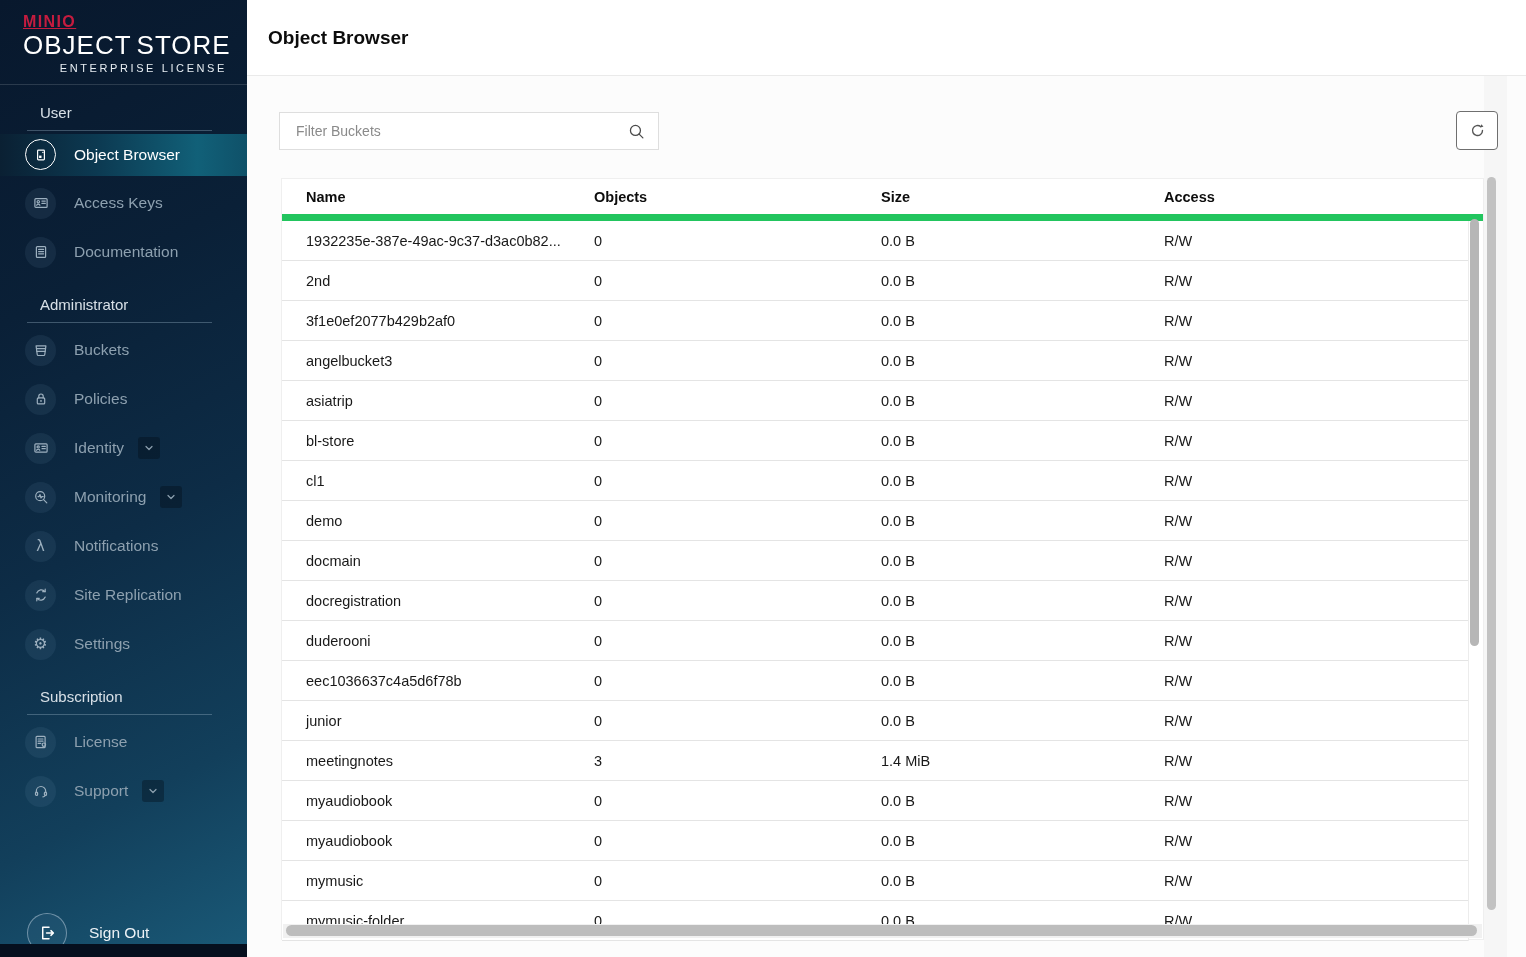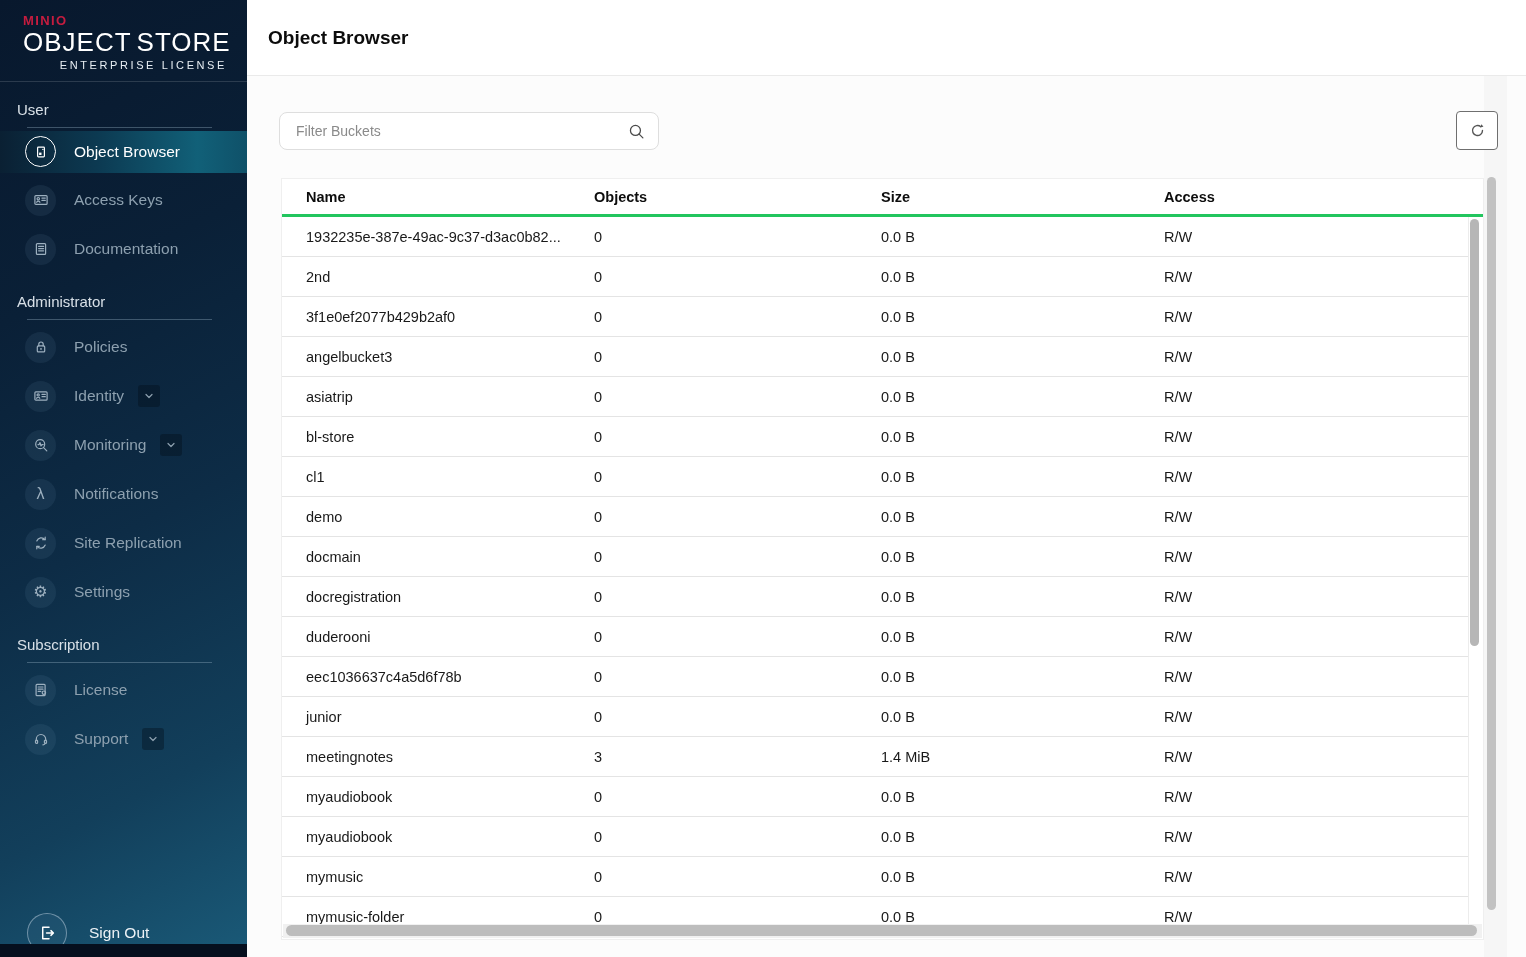--- a/index.html
+++ b/index.html
@@ -11,28 +11,28 @@
 
   
   .sidebar {
     position:relative; width:247px; height:957px; flex:none;
     background:linear-gradient(153deg,#08182d 0%,#0a2037 30%,#0d2c46 55%,#123f5b 80%,#1a5a78 100%);
     color:#fff; overflow:hidden;
   }
   .sidebar-bottom-strip { position:absolute; left:0; bottom:0; width:100%; height:13px; background:#050f1e; }
 
   .logo { padding:13px 20px 10px 23px; border-bottom:1px solid rgba(255,255,255,0.14); }
-  .logo-minio { color:#C51C3F; font-size:13px; font-weight:800; letter-spacing:1.4px; }
+  .logo-minio { color:#C51C3F; font-size:16px; font-weight:800; letter-spacing:1.4px;text-decoration:underline; }
   .logo-line2 { color:#fff; font-size:26px; letter-spacing:1px; line-height:1.1; white-space:nowrap; }
   .logo-line2 .bold { font-weight:400;text-align:center; }
   .logo-line2 .light { font-weight:300; margin-left:5px; }
   .logo-line3 { color:#e8eef3; font-size:11px; letter-spacing:2.6px; text-align:right; margin-top:2px; font-weight:500; }
 
   .section { margin-top:19px; }
-  .section-title { padding-left:17px; font-size:15px; color:#d8e0e7; font-weight:400; }
+  .section-title { padding-left:40px; font-size:15px; color:#d8e0e7; font-weight:400; }
   .section-rule { margin:9px 0 3px 27px; width:185px; border-top:1px solid rgba(150,175,195,0.38); height:0; }
 
   .nav-item { display:flex; align-items:center; height:49px; padding-left:25px; cursor:pointer; }
   .nav-item.selected {
     height:42px; margin:3px 0;
     background:linear-gradient(90deg,#0a2033 0%,#0c3a52 40%,#116078 80%,#0f5169 100%);
   }
   .icon-circle {
     width:31px; height:31px; border-radius:50%; flex:none;
     background:rgba(125,165,200,0.10);
@@ -60,36 +60,36 @@
   .main { flex:1; display:flex; flex-direction:column; height:957px; position:relative; z-index:1; }
   .page-header { height:76px; background:#fff; border-bottom:1px solid #eaeaea; display:flex; align-items:center; padding-left:21px; flex:none; }
   .page-title { font-size:19px; font-weight:700; color:#0c0c0c; }
   .content { flex:1; position:relative; background:#fcfcfc; }
 
   .v-scroll-outer-track { position:absolute; left:1237px; top:0; width:23px; height:100%; background:#f6f6f6; }
   .v-scroll-outer-thumb { position:absolute; left:1240px; top:101px; width:9px; height:733px; background:#c2c2c2; border-radius:5px; cursor:pointer; }
 
   .filter-input {
     position:absolute; left:32px; top:36px; width:380px; height:38px;
-    background:#fff; border:1px solid #dedede; border-radius:8px;
+    background:#fff; border:1px solid #dedede; border-radius:0;
     display:flex; align-items:center; padding:0 13px 0 16px;
   }
   .filter-input input { border:0; outline:0; flex:1; font-size:14px; color:#333; background:transparent; font-family:inherit; }
   .filter-input input::placeholder { color:#8a8a8a; }
   .search-icon { color:#4a4a4a; display:flex; }
 
   .refresh-btn {
     position:absolute; right:28px; top:35px; width:42px; height:39px;
     background:#fff; border:1px solid #6f6f6f; border-radius:4px; color:#555;
     display:flex; align-items:center; justify-content:center; cursor:pointer;
   }
 
   .card { position:absolute; left:34px; top:102px; width:1203px; height:762px; background:#fff; border:1px solid #efefef; }
   .t-head { display:grid; grid-template-columns:312px 287px 283px 1fr; width:1187px; height:35px; align-items:center; }
-  .t-head-wrap { border-bottom:3px solid #22c55e; }
+  .t-head-wrap { border-bottom:7px solid #22c55e; }
   .th { font-size:14.5px; font-weight:700; color:#0d0d0d; }
   .th.c0 { padding-left:24px; }
   .t-body { position:relative; width:1187px; border-right:1px solid #ececec; }
   .t-row { display:grid; grid-template-columns:312px 287px 283px 1fr; height:40px; align-items:center; border-bottom:1px solid #e4e4e4; font-size:14.5px; color:#191919; cursor:pointer; background:#fff; }
   .t-row .c0 { padding-left:24px; white-space:nowrap; overflow:hidden; }
 
   .v-scroll-inner { position:absolute; top:40px; right:4px; width:9px; height:427px; background:#b6b6b6; border-radius:5px; cursor:pointer; }
   .h-scroll-track { position:absolute; left:1px; right:1px; bottom:1px; height:14px; background:#f1f1f1; }
   .h-scroll-thumb { position:absolute; left:3px; bottom:2px; height:11px; width:calc(100% - 8px); background:#bdbdbd; border-radius:6px; cursor:pointer; }
 </style>
@@ -136,20 +136,29 @@
               <rect x="3.4" y="2.6" width="9.2" height="10.8" rx="0.9"></rect>
               <path d="M5.6 5.4 h5 M5.6 7.6 h5 M5.6 9.8 h5"></path>
             </svg>
           </span>
           <span class="nav-label">Documentation</span>
         </div>
       </div>
       <div class="section">
         <div class="section-title">Administrator</div>
         <div class="section-rule"></div>
+        <div class="nav-item">
+          <span class="icon-circle">
+            <svg width="16" height="16" viewBox="0 0 16 16" fill="none" stroke="currentColor" stroke-width="1.2" stroke-linecap="round" stroke-linejoin="round">
+              <path d="M3.1 3.9 h9.8 l-1.1 8.6 a1.1 1.1 0 0 1 -1.1 1 h-5.4 a1.1 1.1 0 0 1 -1.1 -1 z"></path>
+              <path d="M3.5 6.7 h9 M3.9 9.4 h8.2"></path>
+            </svg>
+          </span>
+          <span class="nav-label">Buckets</span>
+        </div>
         <div class="nav-item">
           <span class="icon-circle">
             <svg width="16" height="16" viewBox="0 0 16 16" fill="none" stroke="currentColor" stroke-width="1.2" stroke-linecap="round" stroke-linejoin="round">
               <rect x="4.3" y="6.9" width="7.4" height="6" rx="1"></rect>
               <path d="M5.8 6.9 v-1.7 a2.2 2.2 0 0 1 4.4 0 v1.7"></path>
               <circle cx="8" cy="9.9" r="0.9" fill="currentColor" stroke="none"></circle>
             </svg>
           </span>
           <span class="nav-label">Policies</span>
         </div>

